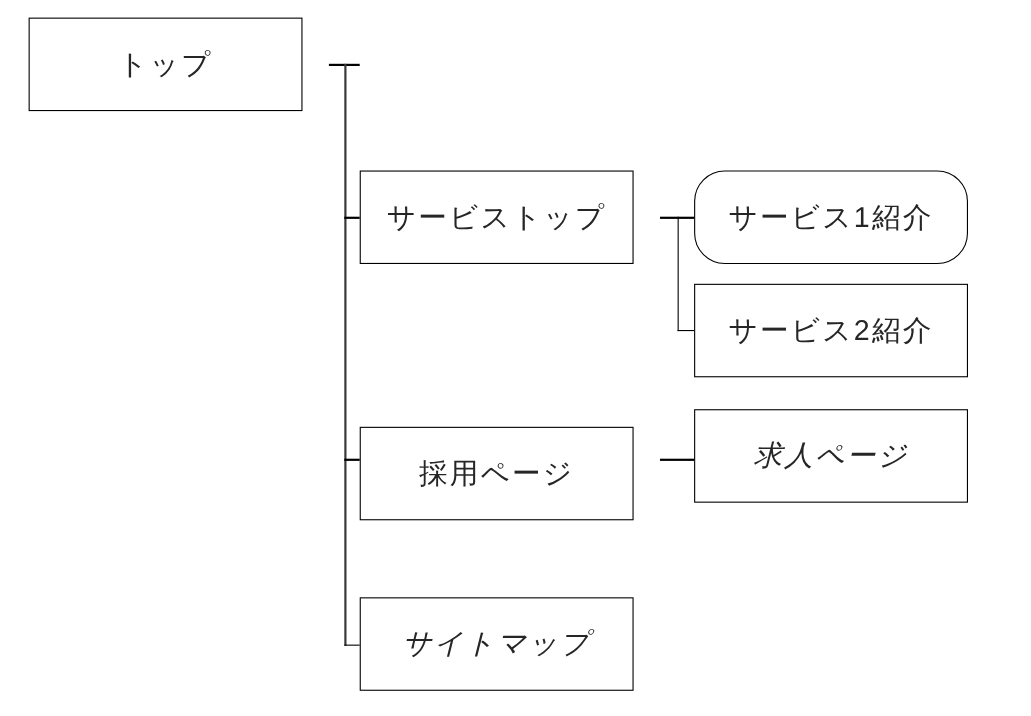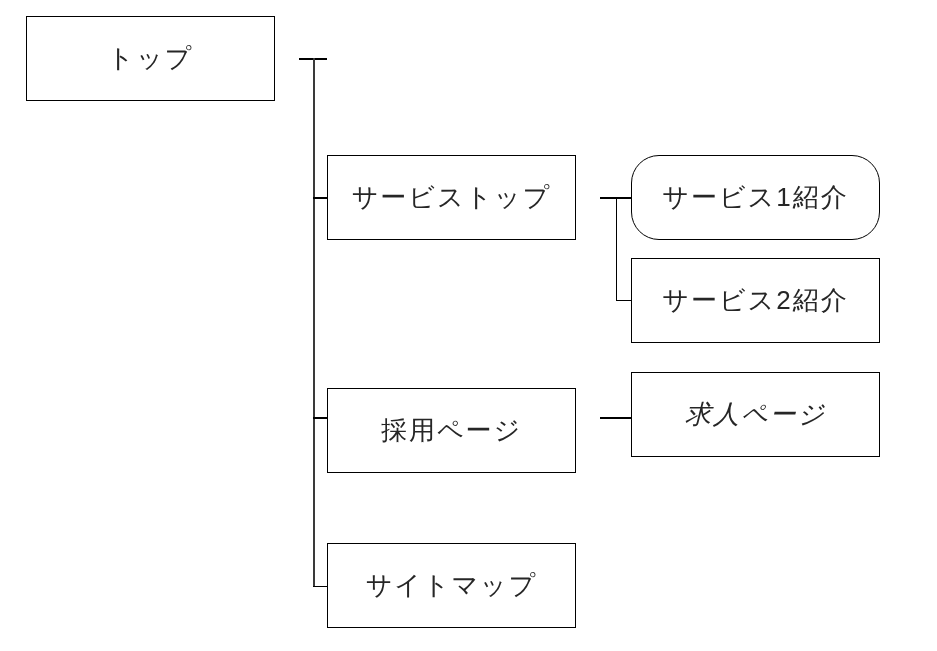--- a/index.html
+++ b/index.html
@@ -42,21 +42,21 @@
   .line.trunk { width: 2px; background: #3a3a3a; }
 
   
   #n-top        { left: 26px;  top: 16px;  }
   #n-company    { left: 327px; top: 16px;  }
   #n-servicetop { left: 327px; top: 155px; }
   #n-service1   { left: 631px; top: 155px; border-radius: 28px; }
   #n-service2   { left: 631px; top: 258px; }
   #n-recruit    { left: 327px; top: 376px; margin-top: 12px; }
   #n-jobs       { left: 631px; top: 372px; font-style: italic; }
-  #n-sitemap    { left: 327px; top: 543px; }
+  #n-sitemap    { left: 327px; top: 543px; font-style: italic; }
 
   
   #c-top-company     { left: 299px;   top: 58px;  width: 28px; }
   #c-trunk           { left: 312.5px; top: 58px;  height: 529px; }
   #c-stub-servicetop { left: 313px;   top: 197px; width: 14px; }
   #c-stub-recruit    { left: 313px;   top: 417px; width: 14px; }
   #c-stub-sitemap    { left: 313px;   top: 585.5px; width: 14px; }
   #c-servicetop-s1   { left: 600px;   top: 197px; width: 31px; }
   #c-service-v       { left: 615.5px; top: 197px; height: 104px; }
   #c-stub-service2   { left: 616px;   top: 299.5px; width: 15px; }

